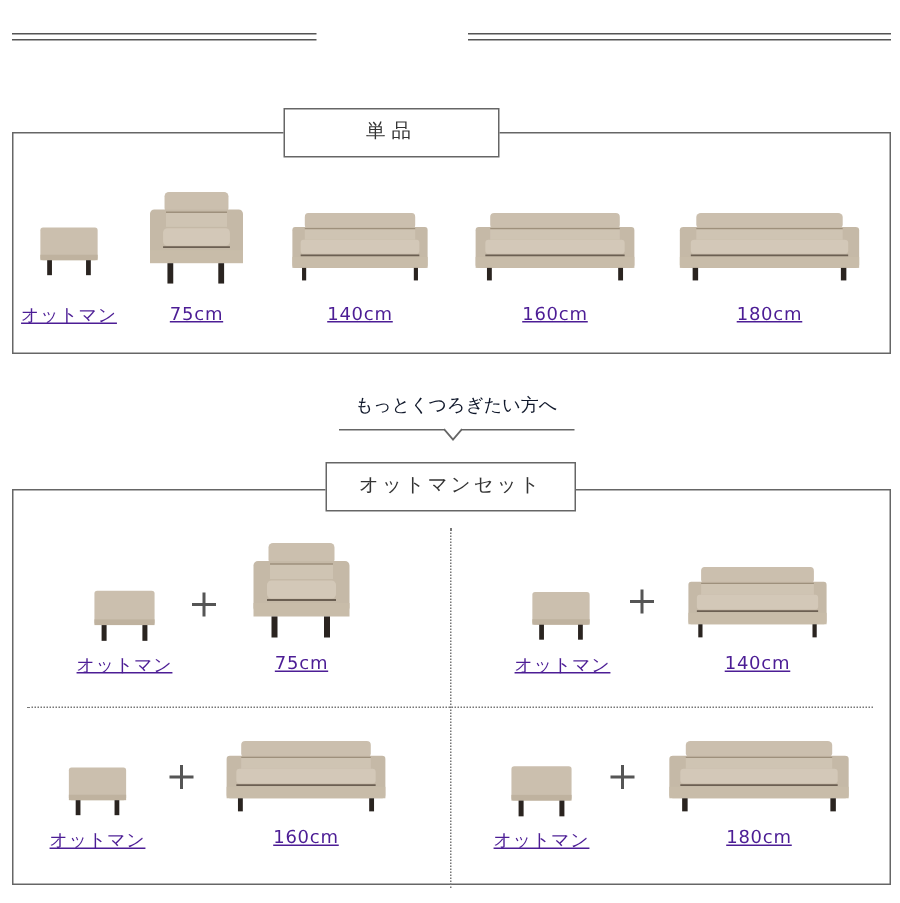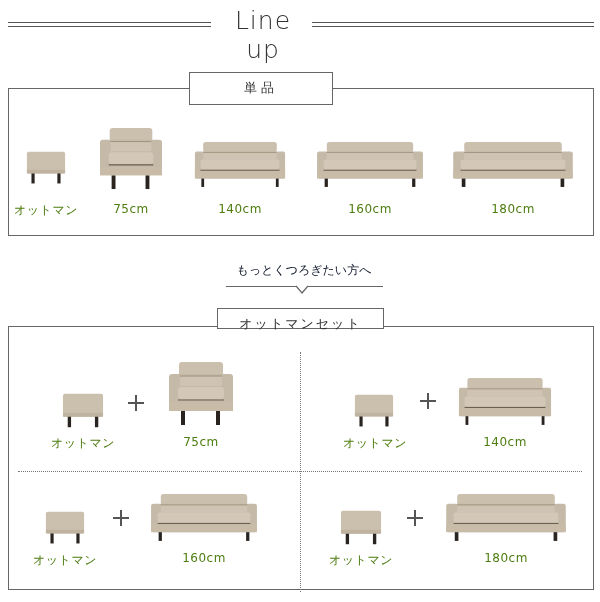--- a/index.html
+++ b/index.html
@@ -13,28 +13,28 @@
   .title-text { position: absolute; left: 218px; top: 0; width: 90px; text-align: center;
     font-family: "DejaVu Sans", sans-serif; font-size: 25px; font-weight: 300; color: #333; letter-spacing: 1px; }
 
   .frame { position: absolute; border: 1.5px solid #666; background: #fff; }
   .frame.single { left: 8px; top: 88px; width: 586px; height: 148px; }
   .frame.set { left: 8px; top: 326px; width: 586px; height: 264px; }
 
   .label-box { position: absolute; border: 1.5px solid #666; background: #fff; text-align: center;
     font-size: 13px; color: #333; }
   .label-box.single { left: 189px; top: 72px; width: 144px; height: 33px; line-height: 30px; letter-spacing: 4px; }
-  .label-box.set { left: 217px; top: 308px; width: 167px; height: 21px; line-height: 30px; letter-spacing: 2px; }
+  .label-box.set { left: 217px; top: 308px; width: 167px; height: 33px; line-height: 30px; letter-spacing: 2px; }
 
   .sub-heading { position: absolute; left: 225px; top: 262px; width: 158px; text-align: center; font-size: 12px; color: #0f172a; }
   .sub-underline { position: absolute; left: 226px; top: 286px; width: 157px; height: 1px; background: #666; }
   .sub-chevron { position: absolute; left: 296px; top: 284px; width: 12px; height: 12px; }
 
   .item { position: absolute; text-align: center; }
-  .item .cap { position: absolute; left: 0; width: 100%; font-size: 12px; color: #4d7c0f; letter-spacing: 0.5px; }
+  .item .cap { position: absolute; left: 0; width: 100%; font-size: 12px; color: #4c1d95; letter-spacing: 0.5px; text-decoration: underline; }
   .item svg { position: absolute; }
 
   .plus { position: absolute; width: 16px; height: 16px; }
   .plus::before, .plus::after { content: ""; position: absolute; background: #555; }
   .plus::before { left: 0; top: 7px; width: 16px; height: 2px; }
   .plus::after { left: 7px; top: 0; width: 2px; height: 16px; }
 
   .dash-v { position: absolute; left: 300px; top: 352px; height: 240px; border-left: 1px dotted #777; }
   .dash-h { position: absolute; left: 18px; top: 471px; width: 564px; border-top: 1px dotted #777; }
 </style>
@@ -69,21 +69,20 @@
       <line x1="7" y1="27" x2="93" y2="27" stroke="#6b5f52" stroke-width="1"></line>
       <rect x="1" y="28" width="98" height="7" fill="#c8bca9"></rect>
       <rect x="8" y="35" width="3" height="8" fill="#2a2420"></rect>
       <rect x="89" y="35" width="3" height="8" fill="#2a2420"></rect>
     </symbol>
   </defs>
 </svg>
 
 <div class="title-row">
   <div class="title-line left"></div>
-  <div class="title-text">Line up</div>
   <div class="title-line right"></div>
 </div>
 
 <div class="frame single"></div>
 <div class="label-box single">単品</div>
 
 <div class="item" style="left:14px;top:150px;width:64px;height:70px;">
   <svg style="left:12px;top:0;width:40px;height:36px;">
       <use href="#ottoman"></use>
     </svg>

